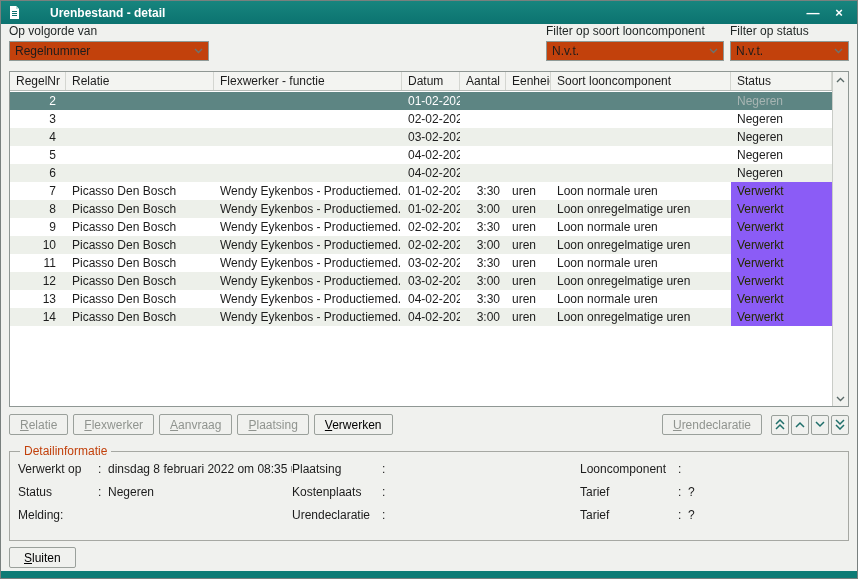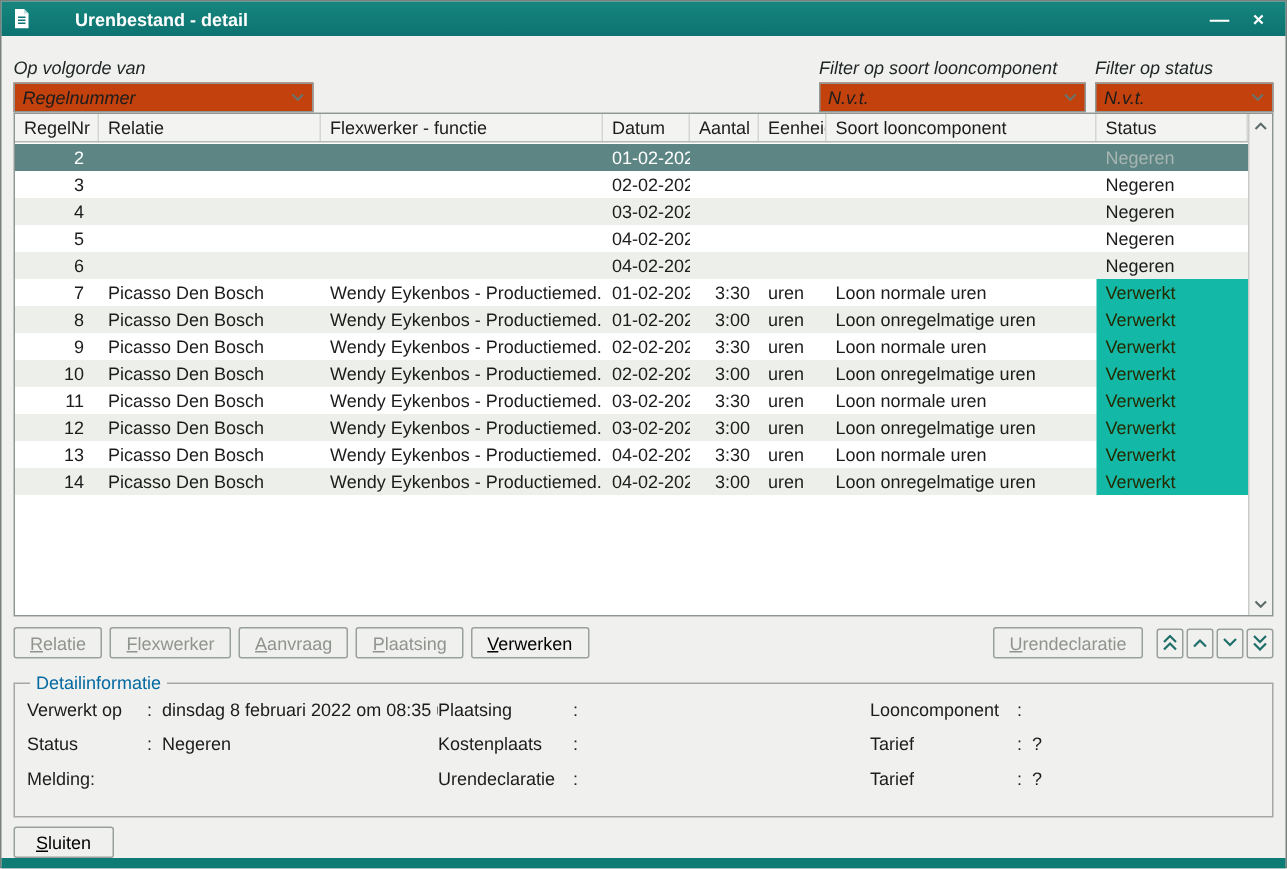--- a/index.html
+++ b/index.html
@@ -23,21 +23,21 @@
     display: flex; align-items: center;
     padding: 0 8px; gap: 6px;
   }
   .title-text { color: #fff; font-weight: bold; margin-left: 24px; }
   .tb-spacer { flex: 1; }
   .tb-btn {
     color: #fff; width: 20px; text-align: center;
     font-weight: bold; font-size: 13px; cursor: pointer; line-height: 23px;
   }
   
-  .filters { flex: 0 0 47px; display: flex; padding: 14px 8px 0; align-items: flex-start; font-style: italic; }
+  .filters { flex: 0 0 47px; display: flex; padding: 0 8px 0; align-items: flex-start; }
   .field { display: flex; flex-direction: column; gap: 3px; }
   .flabel { color: #1e2424; white-space: nowrap; }
   .combo {
     height: 20px; background: #c2410c; border: 1px solid #8f9a97;
     display: flex; align-items: center; justify-content: space-between;
     padding: 0 5px; cursor: pointer;
   }
   .combo svg { flex: 0 0 auto; }
   .f-order .combo { width: 200px; }
   .f-comp .combo { width: 178px; }
@@ -66,21 +66,21 @@
   .trow {
     display: grid;
     grid-template-columns: 56px 148px 188px 58px 46px 45px 180px 1fr;
     height: 18px; cursor: default;
   }
   .trow:nth-child(odd) { background: #edf0ea; }
   .trow.selected { background: #5d8583; color: #fff; }
   .tcell { padding: 1px 6px; line-height: 16px; white-space: nowrap; overflow: hidden; }
   .col-regelnr { text-align: right; padding-right: 10px; }
   .col-aantal { text-align: right; }
-  .st-verwerkt { background: #14b8a6; color: #242a00; }
+  .st-verwerkt { background: #8b5cf6; color: #242a00; }
   .trow.selected .col-status { color: #a7b5b3; }
   
   .vscroll {
     position: absolute; top: 0; right: 0; width: 16px; height: 100%;
     background: #f1f2ef; border-left: 1px solid #c9ccc7;
     display: flex; flex-direction: column; justify-content: space-between; align-items: center;
   }
   .scroll-btn { width: 100%; height: 15px; display: flex; align-items: center; justify-content: center; cursor: pointer; }
   
   .actions { flex: 0 0 35px; display: flex; align-items: center; padding: 0 8px; gap: 5px; }
@@ -91,21 +91,21 @@
   }
   .btn.disabled { color: #90948f; }
   .a-spacer { flex: 1; }
   .icon-btn { width: 18px; height: 20px; padding: 0; display: flex; align-items: center; justify-content: center; }
   .arrow-group { display: flex; gap: 2px; margin-left: 4px; }
   
   .detail {
     flex: 0 0 97px; margin: 2px 8px 0;
     border: 1px solid #a6a8a3; padding: 4px 8px 6px;
   }
-  .detail legend { padding: 0 4px; margin-left: 2px; color: #0369a1; }
+  .detail legend { padding: 0 4px; margin-left: 2px; color: #c2410c; }
   .d-cols { display: flex; }
   .d-col1 { width: 274px; } .d-col2 { width: 288px; } .d-col3 { flex: 1; }
   .d-row { display: flex; height: 23px; align-items: flex-start; white-space: nowrap; overflow: hidden; }
   .d-col1 .d-label { width: 80px; flex: 0 0 auto; }
   .d-col2 .d-label { width: 90px; flex: 0 0 auto; }
   .d-col3 .d-label { width: 98px; flex: 0 0 auto; }
   .d-colon { width: 10px; flex: 0 0 auto; }
   .d-value { overflow: hidden; }
   
   .footer { flex: 1; display: flex; align-items: flex-start; padding: 6px 8px 0; }

